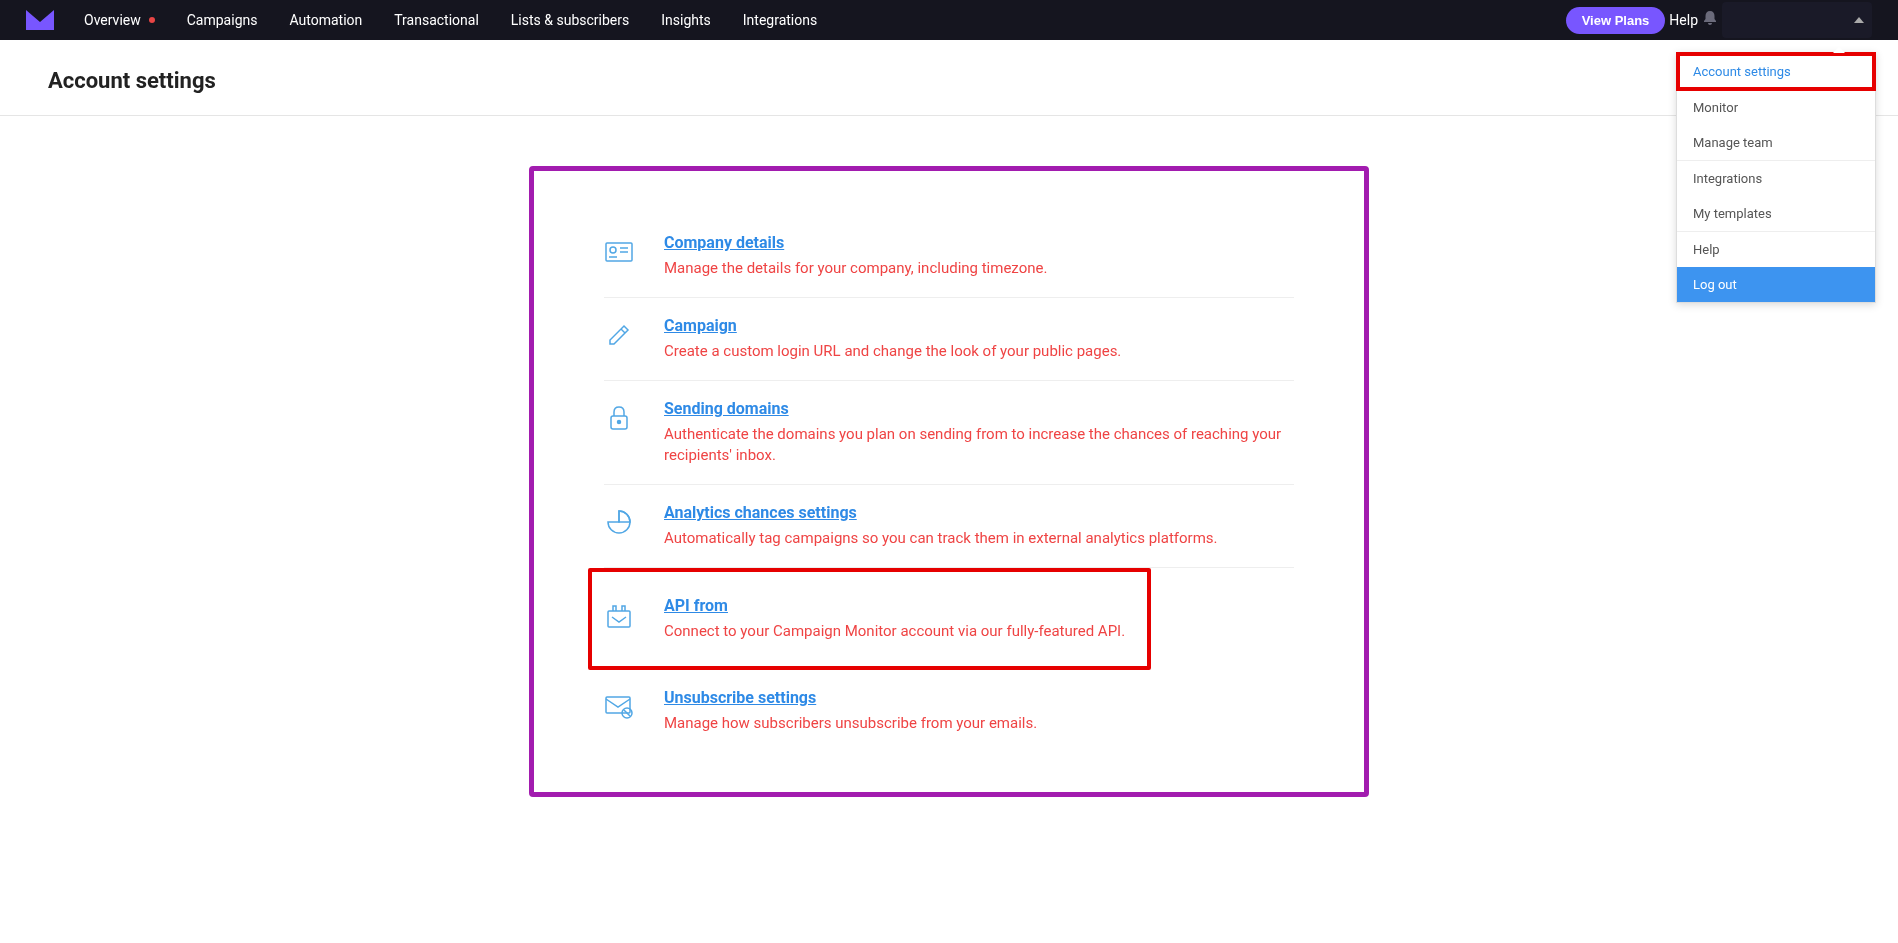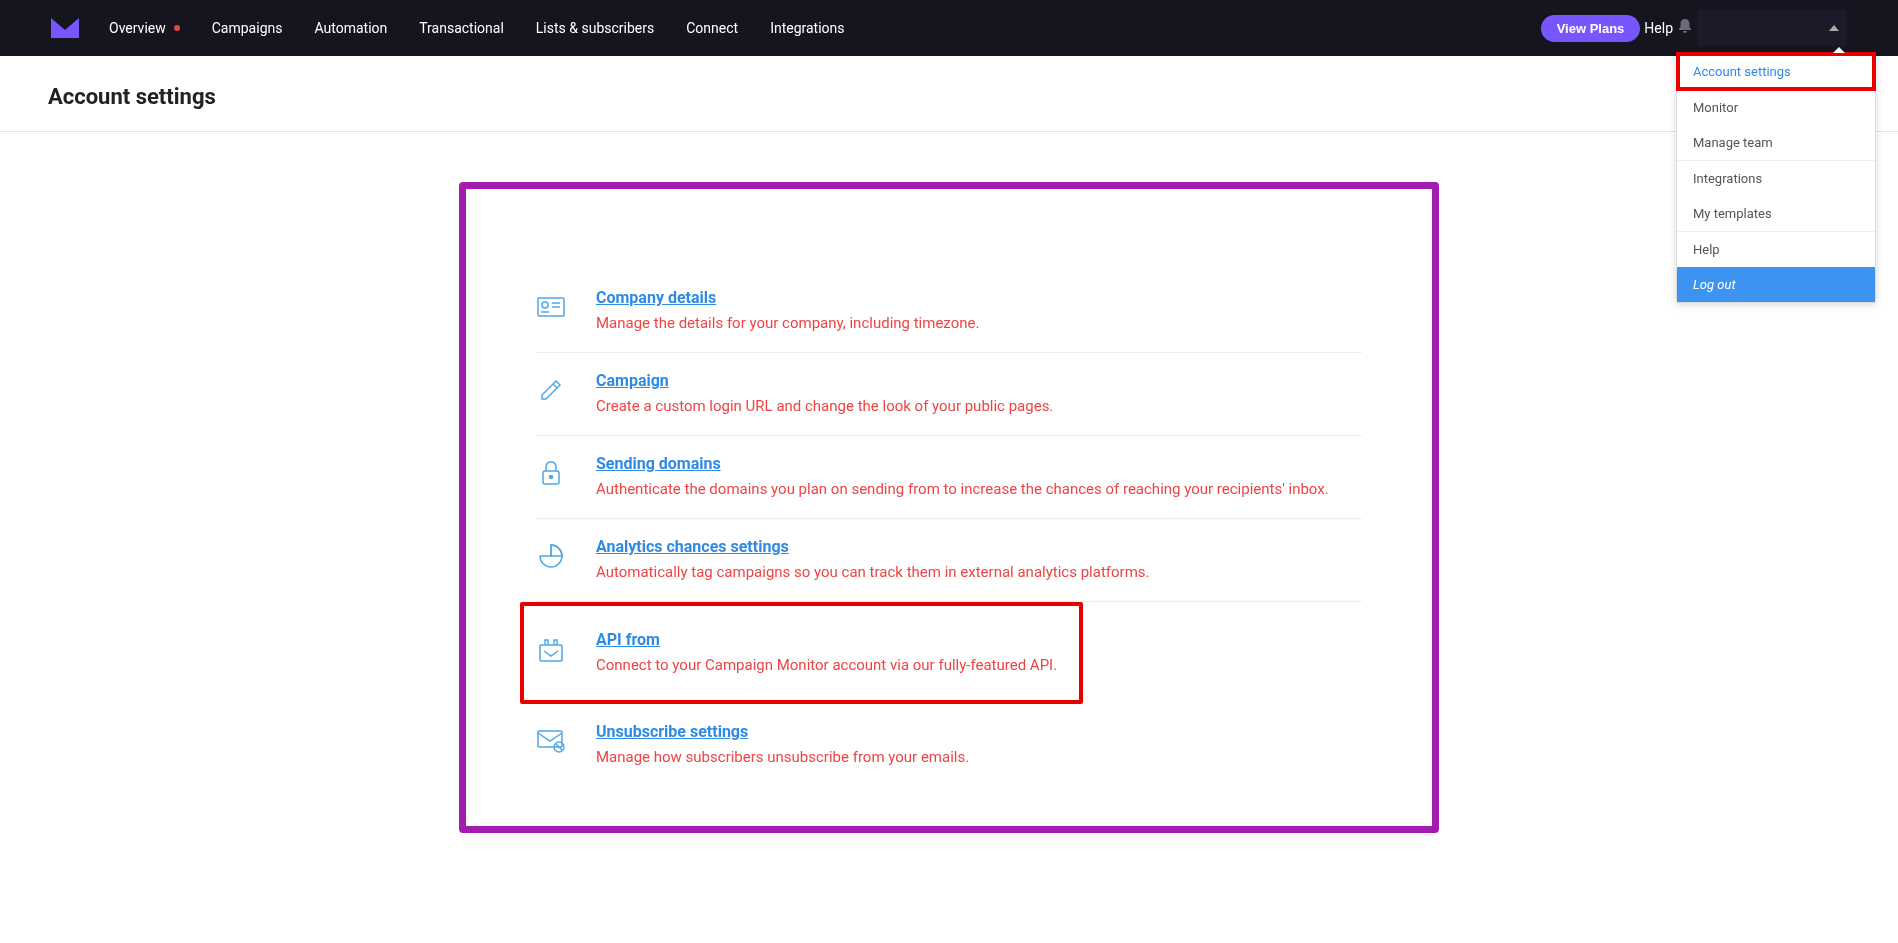--- a/index.html
+++ b/index.html
@@ -7,24 +7,24 @@
       padding: 0;
       box-sizing: border-box;
     }
     body {
       font-family: -apple-system, BlinkMacSystemFont, "Segoe UI", Roboto, Helvetica, Arial, sans-serif;
       background: #fff;
       color: #333;
     }
     .top-nav {
       background: #15151f;
-      height: 56px;
-      display: flex;
-      align-items: center;
-      padding: 0 51px;
+      height: 40px;
+      display: flex;
+      align-items: center;
+      padding: 0 26px;
       position: relative;
     }
     .logo {
       margin-right: 30px;
       display: flex;
       align-items: center;
     }
     .nav-items {
       display: flex;
       align-items: center;
@@ -88,24 +88,24 @@
       font-size: 22px;
       font-weight: 700;
       color: #222;
     }
     .content-wrapper {
       display: flex;
       justify-content: center;
       padding: 50px 0;
     }
     .settings-card {
-      width: 980px;
-      border: 7px solid #a21caf;
+      width: 840px;
+      border: 5px solid #a21caf;
       border-radius: 4px;
-      padding: 81px 70px 40px;
+      padding: 44px 70px 40px;
     }
     .setting-row {
       display: flex;
       align-items: flex-start;
       gap: 30px;
       padding: 18px 0;
       border-bottom: 1px solid #eee;
     }
     .setting-row:last-child {
       border-bottom: none;
@@ -177,21 +177,20 @@
       color: #2e8ae6;
     }
     .dropdown-item.highlighted-menu {
       border: 4px solid #e60000;
       margin: -1px;
       padding: 8px 13px;
     }
     .dropdown-item.logout {
       background: #3d94f0;
       color: #fff;
-      font-style: italic;
     }
     .dropdown-divider {
       height: 1px;
       background: #eee;
     }
   </style>
 </head>
 <body>
 
 <div class="top-nav">
@@ -211,21 +210,21 @@
     <div class="nav-item">
         <span>Automation</span>
       </div>
     <div class="nav-item">
         <span>Transactional</span>
       </div>
     <div class="nav-item">
         <span>Lists &amp; subscribers</span>
       </div>
     <div class="nav-item">
-        <span>Connect</span>
+        <span>Insights</span>
       </div>
     <div class="nav-item">
         <span>Integrations</span>
       </div>
   </div>
   <div class="nav-right">
     <button class="view-plans-btn">View Plans</button>
     <span class="help-link">Help</span>
     <span class="bell-icon">
       <svg width="16" height="16" viewBox="0 0 16 16" fill="currentColor">

